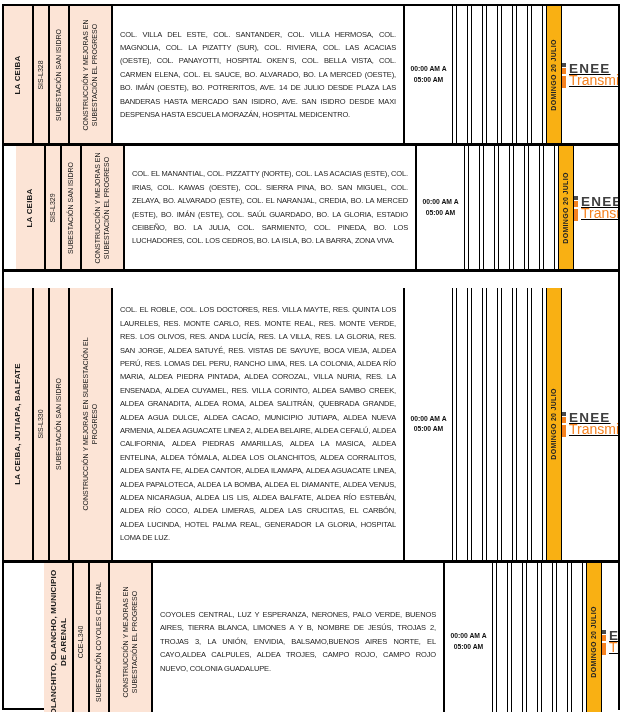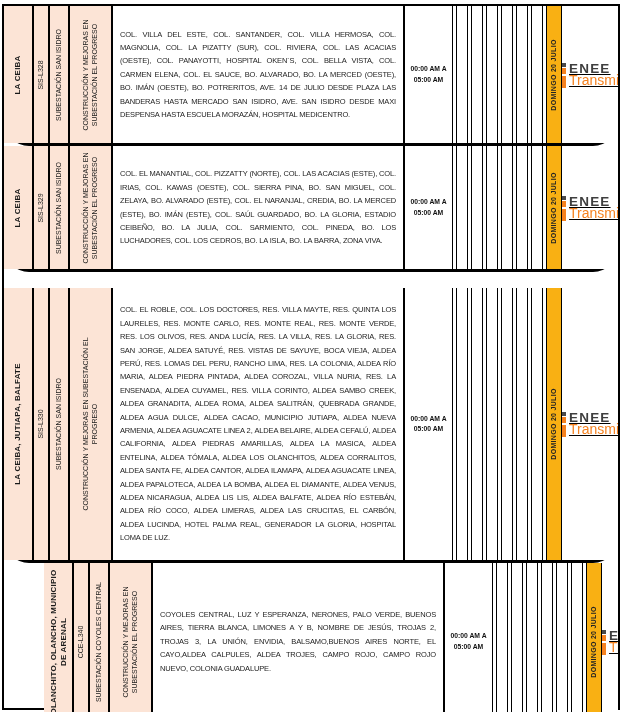--- a/index.html
+++ b/index.html
@@ -1,21 +1,21 @@
 <!DOCTYPE html>
 <html><head>
 <meta charset="utf-8">
 <style>
   html,body{margin:0;padding:0;background:#ffffff;width:622px;height:712px;
     font-family:"Liberation Sans", sans-serif;-webkit-font-smoothing:antialiased;}
   .table{position:absolute;left:2px;top:4px;width:618px;height:706px;
     border:2px solid #000;box-sizing:border-box;background:#fff;}
-  .row{display:flex;width:100%;box-sizing:border-box;border-bottom:3px solid #000;border-radius:25px;}
+  .row{display:flex;width:100%;box-sizing:border-box;border-bottom:3px solid #000;}
   .row:last-child{border-bottom:none;padding-left:40px;}
-  .r0{height:140px;} .r1{height:126px;} .r2{height:275px;margin-top:16px;} .r3{height:157px;}
+  .r0{height:140px;} .r1{height:126px;padding-left:12px;} .r2{height:275px;margin-top:16px;} .r3{height:157px;}
   .cell{position:relative;box-sizing:border-box;border-right:1px solid #000;
     overflow:hidden;flex:0 0 auto;background:#fff;}
   .peach{background:#fce4d6;border-right-width:2px;}
   .c-region{width:30px;} .c-code{width:16px;} .c-sub{width:20px;} .c-work{width:43px;}
   .c-desc{width:292px;border-right-width:2px;display:flex;align-items:center;}
   .c-time{width:48px;display:flex;align-items:center;justify-content:center;}
   .c-empty-n{width:4px;} .c-empty-w{width:11px;}
   .c-date{width:15px;background:#f9b013;}
   .c-logo{flex:1 1 auto;border-right:none;display:flex;align-items:center;}
   

